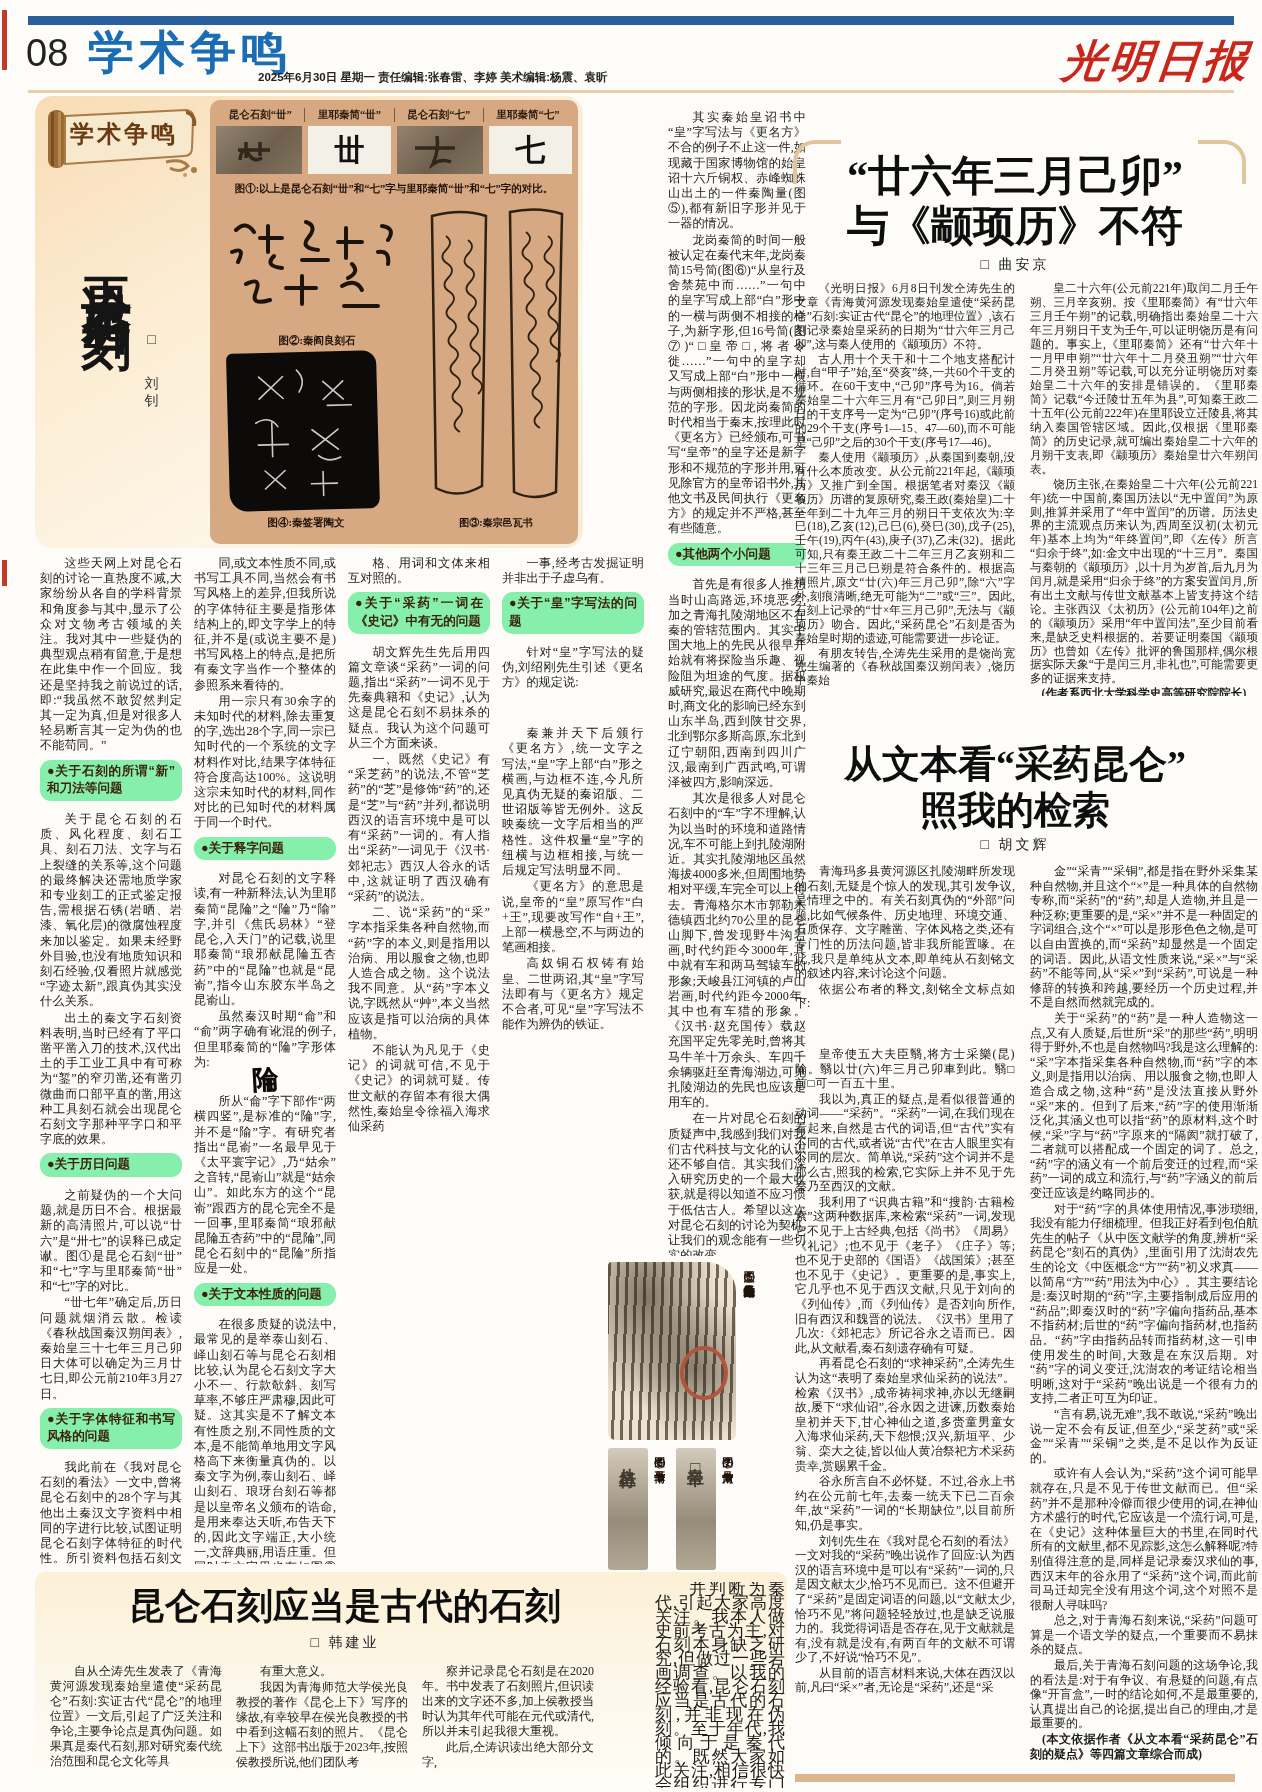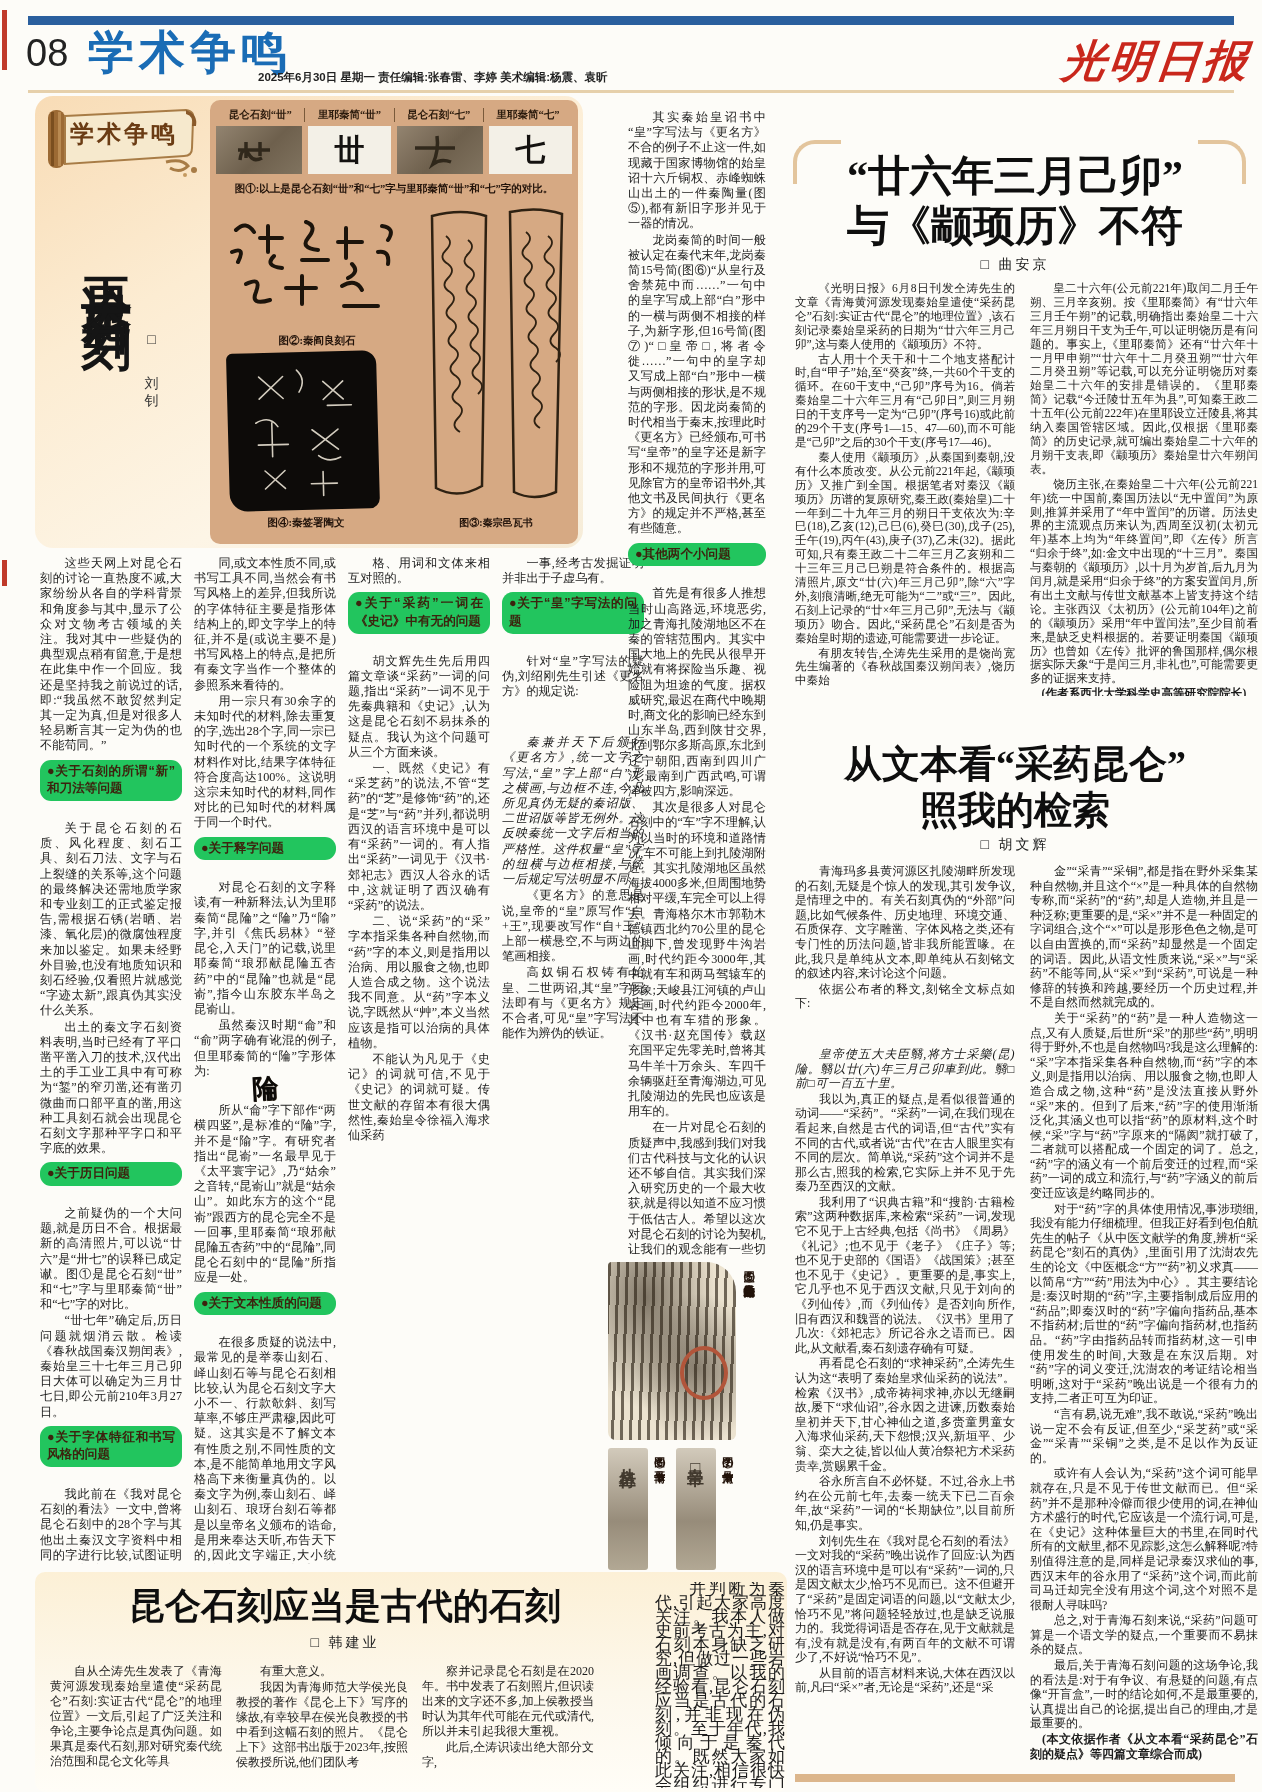--- a/index.html
+++ b/index.html
@@ -28,23 +28,23 @@
   .fcap1{left:218px;top:182px;width:352px;font-size:10.5px;font-weight:bold;color:#22130a;line-height:1.35;text-align:center;}
   .fig2zone{left:222px;top:212px;width:190px;height:118px;}
   .fcap2{left:222px;top:334px;width:190px;text-align:center;font-size:10.5px;font-weight:bold;color:#22130a;}
   .fig4zone{left:228px;top:352px;width:150px;height:158px;background:#0d0b09;border-radius:6px 14px 10px 18px;transform:rotate(-1.5deg);overflow:hidden;}
   .fcap4{left:226px;top:516px;width:160px;text-align:center;font-size:10.5px;font-weight:bold;color:#22130a;}
   .fig3zone{left:424px;top:206px;width:148px;height:304px;}
   .fcap3{left:420px;top:516px;width:152px;text-align:center;font-size:10px;font-weight:bold;color:#22130a;}
   
   .col{position:absolute;font-size:12.2px;line-height:15.2px;text-align:justify;color:#1c1c1c;overflow:hidden;}
   .para{margin:0 0 1px 0;text-indent:2em;}
-  .kai{font-style:italic;color:#161616;letter-spacing:0.5px;margin-top:36px;}
+  .kai{color:#161616;letter-spacing:0.5px;margin-top:36px;}
   .attr{font-weight:bold;text-indent:1em;}
-  .sechdr{background:#22c55e;border-radius:11px;padding:3px 7px;margin:6px 0 20px 0;font-weight:bold;font-size:12.6px;color:#3c230e;line-height:1.4;text-indent:0;font-family:"Liberation Sans",sans-serif;}
+  .sechdr{background:#86efac;border-radius:11px;padding:3px 7px;margin:6px 0 11px 0;font-weight:bold;font-size:12.6px;color:#3c230e;line-height:1.4;text-indent:0;font-family:"Liberation Sans",sans-serif;}
   .glyphline{text-align:center;margin:2px 0;}
   .glyph-inline{display:inline-block;font-size:26px;font-weight:bold;color:#0c0a08;transform:rotate(-3deg);text-shadow:0.6px 0.6px 0 #3a2e20;}
   
   .rub5{left:608px;top:1262px;width:128px;height:178px;background:#ece3d0;border-radius:4px 30px 6px 8px;overflow:hidden;}
   .rub5 .streaks{position:absolute;inset:0;background:repeating-linear-gradient(92deg,rgba(45,35,22,0.65) 0 3px,rgba(0,0,0,0) 3px 9px),radial-gradient(ellipse at 30% 20%,rgba(40,30,18,0.55),rgba(0,0,0,0) 55%),radial-gradient(ellipse at 70% 60%,rgba(40,30,18,0.5),rgba(0,0,0,0) 50%);}
   .redcircle{position:absolute;left:72px;top:84px;width:40px;height:46px;border:4px solid #b2553a;border-radius:50%;}
   .vcap5{left:742px;top:1262px;writing-mode:vertical-rl;font-size:11px;font-weight:bold;color:#22130a;height:176px;line-height:1.3;}
   .strip{position:absolute;width:40px;height:122px;background:linear-gradient(180deg,#d2cabb,#978c7a 60%,#b2a894);border-radius:3px;overflow:hidden;}
   .strip .sink{position:absolute;left:8px;top:6px;writing-mode:vertical-rl;font-size:17px;font-weight:bold;color:#241c12;opacity:0.8;letter-spacing:2px;}
   .vcap67{position:absolute;writing-mode:vertical-rl;font-size:11px;font-weight:bold;color:#22130a;height:122px;line-height:1.25;}
@@ -201,21 +201,21 @@
     <p class="para">不能认为凡见于《史记》的词就可信,不见于《史记》的词就可疑。传世文献的存留本有很大偶然性,秦始皇令徐福入海求仙采药</p>
   </div>
 <div class="col" style="left:502px;top:556px;width:142px;height:1008px;">
     <p class="para">一事,经考古发掘证明并非出于子虚乌有。</p>
     <div class="sechdr">●关于“皇”字写法的问题</div>
     <p class="para">针对“皇”字写法的疑伪,刘绍刚先生引述《更名方》的规定说:</p>
     <p class="para kai">秦兼并天下后颁行《更名方》,统一文字之写法,“皇”字上部“白”形之横画,与边框不连,今凡所见真伪无疑的秦诏版、二世诏版等皆无例外。这反映秦统一文字后相当的严格性。这件权量“皇”字的纽横与边框相接,与统一后规定写法明显不同。</p>
     <p class="para">《更名方》的意思是说,皇帝的“皇”原写作“白+王”,现要改写作“自+王”,上部一横悬空,不与两边的笔画相接。</p>
     <p class="para">高奴铜石权铸有始皇、二世两诏,其“皇”字写法即有与《更名方》规定不合者,可见“皇”字写法不能作为辨伪的铁证。</p>
   </div>
-<div class="col" style="left:628px;top:110px;width:138px;height:1146px;">
+<div class="col" style="left:668px;top:110px;width:138px;height:1146px;">
     <p class="para">其实秦始皇诏书中“皇”字写法与《更名方》不合的例子不止这一件,如现藏于国家博物馆的始皇诏十六斤铜权、赤峰蜘蛛山出土的一件秦陶量(图⑤),都有新旧字形并见于一器的情况。</p>
     <p class="para">龙岗秦简的时间一般被认定在秦代末年,龙岗秦简15号简(图⑥)“从皇行及舍禁苑中而……”一句中的皇字写成上部“白”形中的一横与两侧不相接的样子,为新字形,但16号简(图⑦)“□皇帝□,将者令徙……”一句中的皇字却又写成上部“白”形中一横与两侧相接的形状,是不规范的字形。因龙岗秦简的时代相当于秦末,按理此时《更名方》已经颁布,可书写“皇帝”的皇字还是新字形和不规范的字形并用,可见除官方的皇帝诏书外,其他文书及民间执行《更名方》的规定并不严格,甚至有些随意。</p>
     <div class="sechdr">●其他两个小问题</div>
     <p class="para">首先是有很多人推想当时山高路远,环境恶劣,加之青海扎陵湖地区不在秦的管辖范围内。其实中国大地上的先民从很早开始就有将探险当乐趣、视险阻为坦途的气度。据权威研究,最迟在商代中晚期时,商文化的影响已经东到山东半岛,西到陕甘交界,北到鄂尔多斯高原,东北到辽宁朝阳,西南到四川广汉,最南到广西武鸣,可谓泽被四方,影响深远。</p>
     <p class="para">其次是很多人对昆仑石刻中的“车”字不理解,认为以当时的环境和道路情况,车不可能上到扎陵湖附近。其实扎陵湖地区虽然海拔4000多米,但周围地势相对平缓,车完全可以上得去。青海格尔木市郭勒木德镇西北约70公里的昆仑山脚下,曾发现野牛沟岩画,时代约距今3000年,其中就有车和两马驾辕车的形象;天峻县江河镇的卢山岩画,时代约距今2000年,其中也有车猎的形象。《汉书·赵充国传》载赵充国平定先零羌时,曾将其马牛羊十万余头、车四千余辆驱赶至青海湖边,可见扎陵湖边的先民也应该是用车的。</p>
     <p class="para">在一片对昆仑石刻的质疑声中,我感到我们对我们古代科技与文化的认识还不够自信。其实我们深入研究历史的一个最大收获,就是得以知道不应习惯于低估古人。希望以这次对昆仑石刻的讨论为契机,让我们的观念能有一些切实的改变。</p>
   </div>
 
 <div class="abs rub5">
   <div class="streaks"></div>

